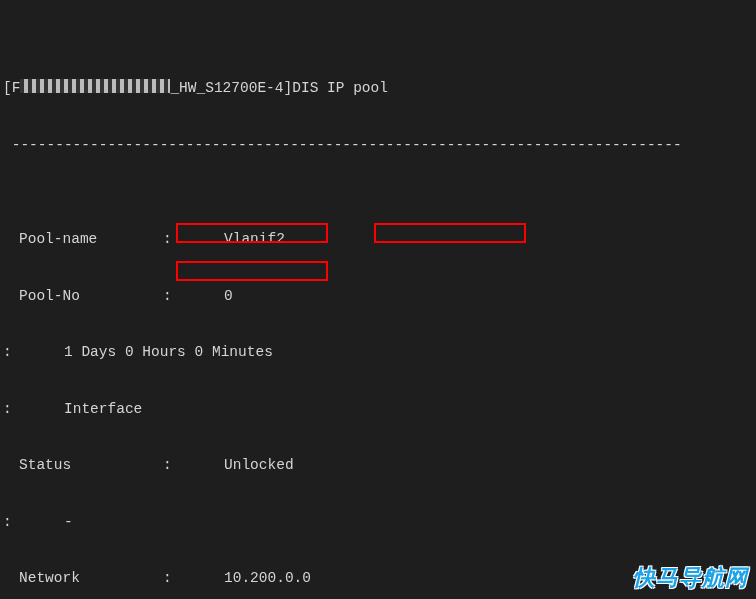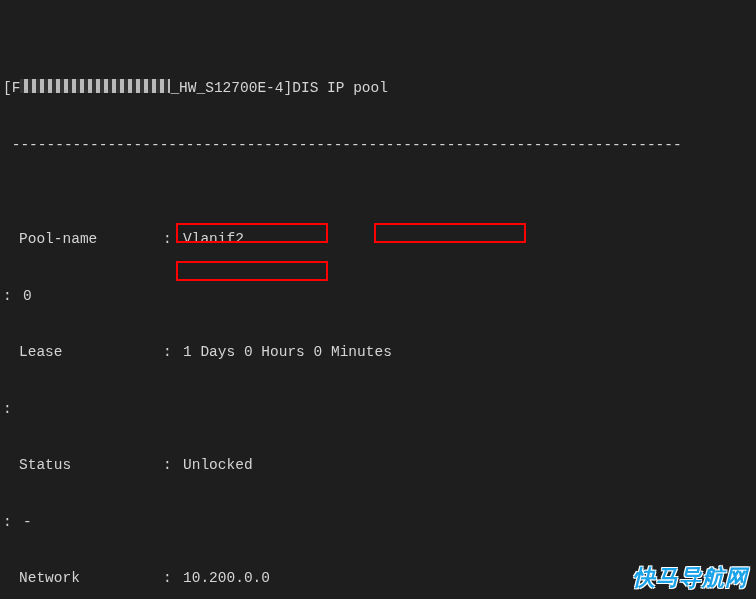--- a/index.html
+++ b/index.html
@@ -22,21 +22,21 @@
       background-image: repeating-linear-gradient(90deg, #333 0 4px, #bbb 4px 8px);
       height: 14px;
       vertical-align: middle;
     }
     .divider {
       letter-spacing: 0;
     }
     .row { display: flex; }
     .label-col { width: 160px; padding-left: 16px; font-family: Liberation Mono, monospace; }
     .colon { width: 20px; text-align: left; }
-    .value-col { flex: 1; }
+    .value-col { flex: 1; margin-left: 41px; }
     .redbox {
       position: absolute;
       border: 2px solid #ff0000;
       pointer-events: none;
     }
     .watermark {
       position: absolute;
       right: 8px;
       bottom: 6px;
       font-family: "Microsoft YaHei", sans-serif;
@@ -58,23 +58,23 @@
   <span>[F</span>
   <span class="redacted" style="width:150px"></span>
   <span>_HW_S12700E-4]</span>
   <span>DIS IP pool</span>
 </div>
 
 <div class="divider"> -----------------------------------------------------------------------------</div>
 
 <div>
   <div class="row"><span class="label-col">Pool-name</span><span class="colon">: </span><span class="value-col">Vlanif2</span></div>
-  <div class="row"><span class="colon">: </span><span class="value-col">0</span></div>
-  <div class="row"><span class="label-col">Lease</span><span class="colon">: </span><span class="value-col">1 Days 0 Hours 0 Minutes</span></div>
-  <div class="row"><span class="colon">: </span></div>
+  <div class="row"><span class="label-col">Pool-No</span><span class="colon">: </span><span class="value-col">0</span></div>
+  <div class="row"><span class="colon">: </span><span class="value-col">1 Days 0 Hours 0 Minutes</span></div>
+  <div class="row"><span class="colon">: </span><span class="value-col">Interface</span></div>
   <div class="row"><span class="label-col">Status</span><span class="colon">: </span><span class="value-col">Unlocked</span></div>
   <div class="row"><span class="colon">: </span><span class="value-col">-</span></div>
   <div class="row"><span class="label-col">Network</span><span class="colon">: </span><span class="value-col">10.200.0.0</span></div>
   
   
   
   
   
   
 </div>

